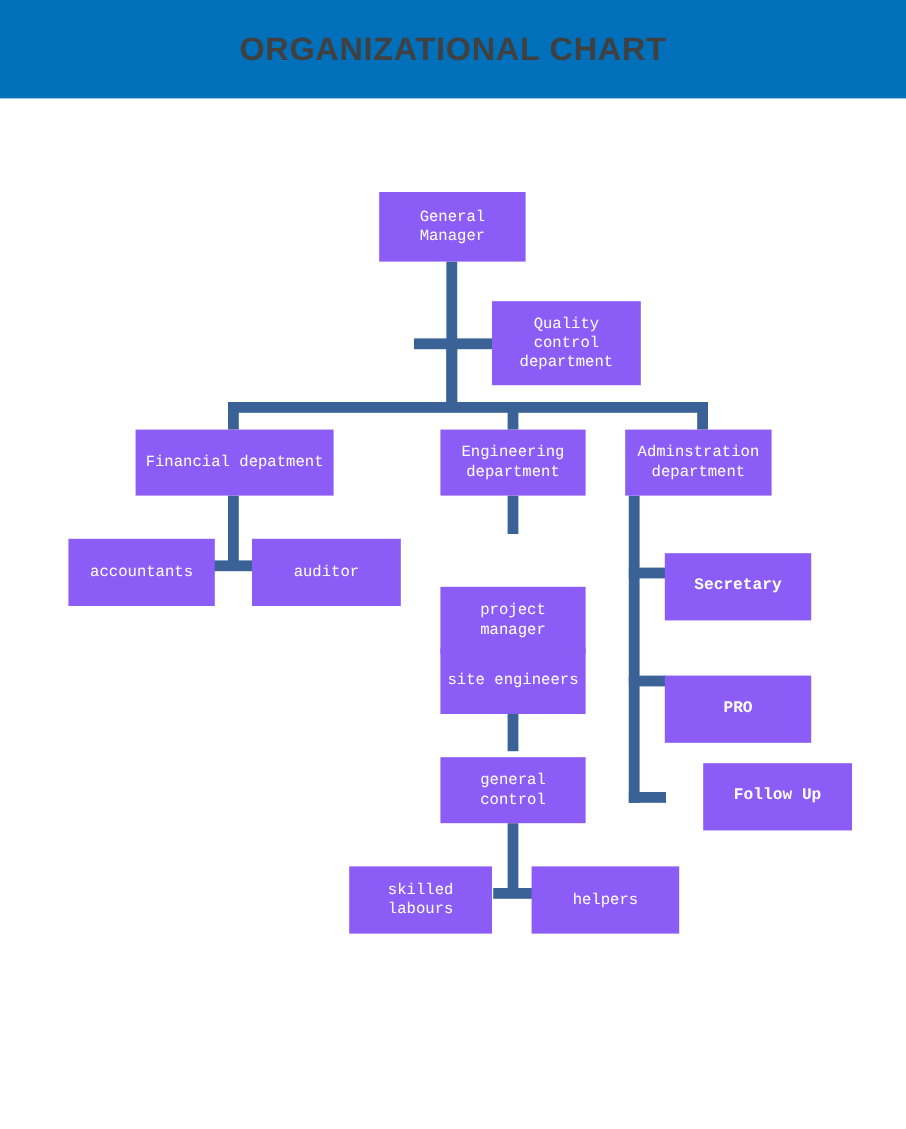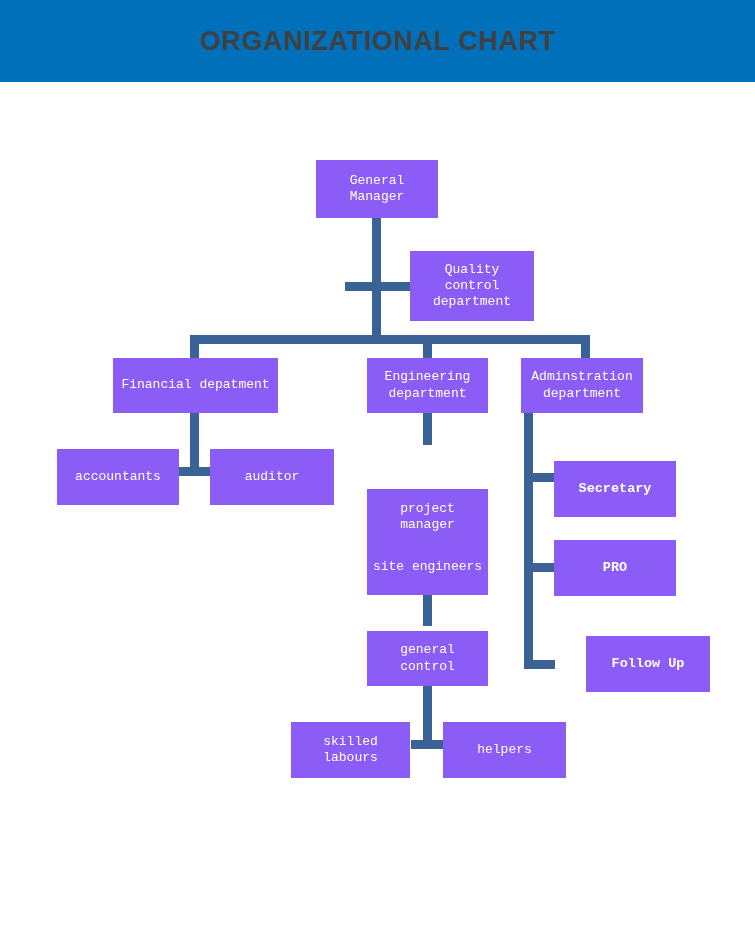--- a/index.html
+++ b/index.html
@@ -116,21 +116,21 @@
     <div class="node" style="left:410px; top:169px; width:124px; height:70px;">Quality control department</div>
 
     <div class="node" style="left:113px; top:276px; width:165px; height:55px;">Financial depatment</div>
     <div class="node" style="left:367px; top:276px; width:121px; height:55px;">Engineering department</div>
     <div class="node" style="left:521px; top:276px; width:122px; height:55px;">Adminstration department</div>
 
     <div class="node" style="left:57px; top:367px; width:122px; height:56px;">accountants</div>
     <div class="node" style="left:210px; top:367px; width:124px; height:56px;">auditor</div>
     <div class="node" style="left:367px; top:367px; width:121px; height:56px;margin-top:40px;">project manager</div>
     <div class="node bold" style="left:554px; top:367px; width:122px; height:56px;margin-top:12px;">Secretary</div>
-    <div class="node bold" style="left:554px; top:458px; width:122px; height:56px;">PRO</div>
+    <div class="node bold" style="left:554px; top:481px; width:122px; height:56px;">PRO</div>
     <div class="node bold" style="left:586px; top:554px; width:124px; height:56px;">Follow Up</div>
 
     <div class="node" style="left:367px; top:458px; width:121px; height:55px;">site engineers</div>
 
     <div class="node" style="left:367px; top:549px; width:121px; height:55px;">general control</div>
 
     <div class="node" style="left:291px; top:640px; width:119px; height:56px;">skilled labours</div>
     <div class="node" style="left:443px; top:640px; width:123px; height:56px;">helpers</div>
 
   </div>

